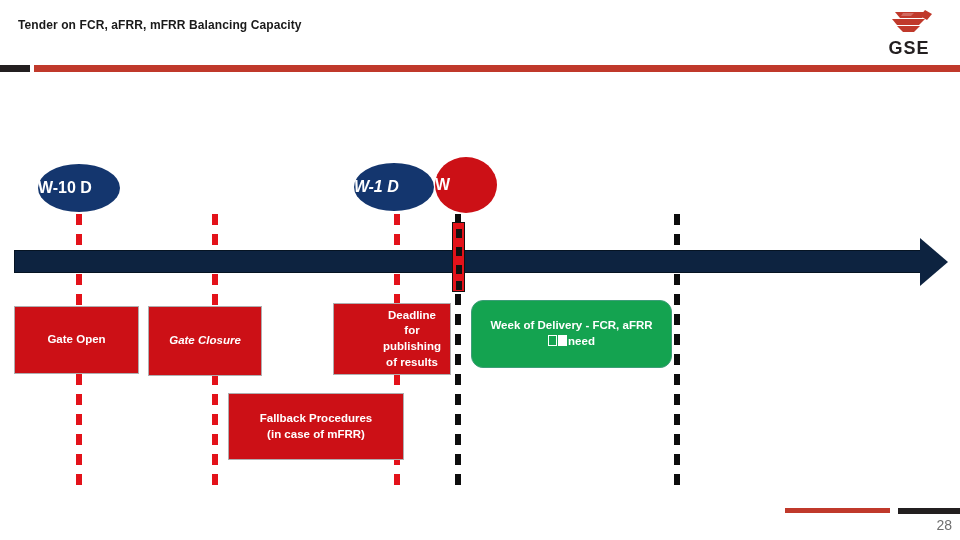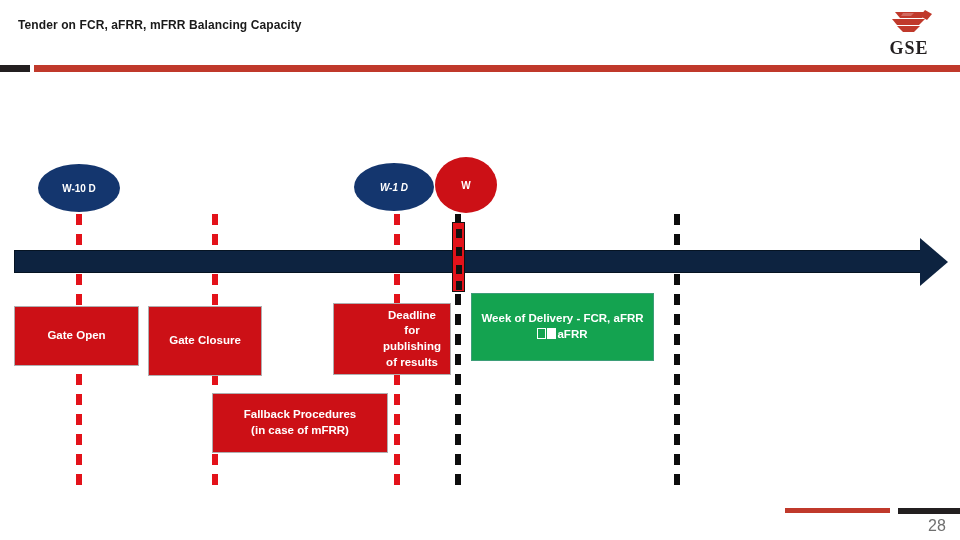--- a/index.html
+++ b/index.html
@@ -20,21 +20,21 @@
   }
   .hdr-rule-dark{position:absolute;left:0;top:65px;width:30px;height:7px;background:#231f20;}
   .hdr-rule-red{position:absolute;left:34px;top:65px;width:926px;height:7px;background:#c0392b;}
 
   
   .logo{position:absolute;right:12px;top:8px;width:78px;height:52px;}
   .logo svg{display:block;}
   .logo-word{
     position:absolute;left:0;top:30px;width:78px;text-align:center;
     font-size:18px;font-weight:bold;color:#231f20;letter-spacing:1px;
-    font-family:Liberation Serif, serif;
+    font-family:Liberation Sans, sans-serif;
   }
 
   
   .axis-bar{
     position:absolute;left:14px;top:250px;width:912px;height:23px;
     background:#0d2340;border:1px solid #061423;box-sizing:border-box;
   }
   .axis-head{
     position:absolute;left:920px;top:238px;width:0;height:0;
     border-top:24px solid transparent;border-bottom:24px solid transparent;
@@ -53,43 +53,43 @@
     position:absolute;left:452px;top:222px;width:13px;height:70px;
     background:#e3121a;border:1px solid #111;box-sizing:border-box;
   }
   .wblock i{
     position:absolute;left:3px;width:6px;height:9px;background:#111;display:block;
   }
 
   
   .bubble{
     position:absolute;border-radius:50%;
-    display:flex;align-items:center;justify-content:center;
-    color:#ffffff;font-size:10px;font-weight:bold;text-align:center;
+    display:flex;align-items:center;
+    color:#ffffff;font-size:16px;font-weight:bold;text-align:center;
     line-height:1.1;
   }
   .bubble.navy{background:#14366e;}
   .bubble.red{background:#cc1016;}
 
   
   .ebox{
     position:absolute;box-sizing:border-box;
     display:flex;align-items:center;justify-content:center;
     text-align:center;color:#ffffff;font-size:11.5px;font-weight:bold;
     line-height:1.35;padding:3px 6px;
   }
   .ebox.red{background:#cc1016;border:1px solid #b0aeb0;}
   .ebox.green{background:#14a350;border:1px solid #3d9e78;}
 
   
   .ftr-red{position:absolute;left:785px;top:508px;width:105px;height:5px;background:#c0392b;}
   .ftr-dark{position:absolute;left:898px;top:508px;width:62px;height:6px;background:#231f20;}
   .pagenum{
-    position:absolute;left:928px;top:517px;width:24px;text-align:left;
-    font-size:16px;color:#6f6f6f;
+    position:absolute;left:928px;top:517px;width:24px;text-align:right;
+    font-size:14px;color:#6f6f6f;
   }
   .tofu{
     display:inline-block;width:9px;height:11px;
     border:1.5px solid #ffffff;box-sizing:border-box;
     vertical-align:-1px;margin-right:1px;
   }
   .tofu.filled{background:#ffffff;}
 </style>
 </head>
 <body>
@@ -138,40 +138,40 @@
 
   <div class="bubble navy" style="left:354px; top:163px; width:80px; height:48px;font-style:italic;">
     <span>W-1 D</span>
   </div>
 
   <div class="bubble red" style="left:435px; top:157px; width:62px; height:56px;">
     <span>W</span>
   </div>
 
 
-  <div class="ebox red" style="left:14px; top:306px; width:125px; height:60px;text-align:center;">
+  <div class="ebox red" style="left:14px; top:306px; width:125px; height:68px;text-align:center;">
     <span>Gate Open</span>
   </div>
 
-  <div class="ebox red" style="left:148px; top:306px; width:114px; height:70px;">
+  <div class="ebox red" style="left:148px; top:306px; width:114px; height:70px;font-style:italic;">
     <span>Gate Closure</span>
   </div>
 
   <div class="ebox red" style="left:333px; top:303px; width:118px; height:72px;padding-left:46px;">
     <span>Deadline for publishing of results</span>
   </div>
 
-  <div class="ebox green" style="left:471px; top:293px; width:183px; height:68px;">
+  <div class="ebox green" style="left:471px; top:300px; width:201px; height:68px;border-radius:12px;">
     <span>
       <span>Week of Delivery - FCR, aFRR</span><br>
-      <span class="tofu"></span><span class="tofu filled"></span><span>aFRR</span>
+      <span class="tofu"></span><span class="tofu filled"></span><span>need</span>
     </span>
   </div>
 
-  <div class="ebox red" style="left:212px; top:393px; width:176px; height:60px;align-items:center;">
+  <div class="ebox red" style="left:228px; top:393px; width:176px; height:67px;align-items:center;">
     <span>
       <span>Fallback Procedures</span><br>
       <span>(in case of mFRR)</span>
     </span>
   </div>
 
   <div class="ftr-red"></div>
   <div class="ftr-dark"></div>
   <div class="pagenum">28</div>
 

